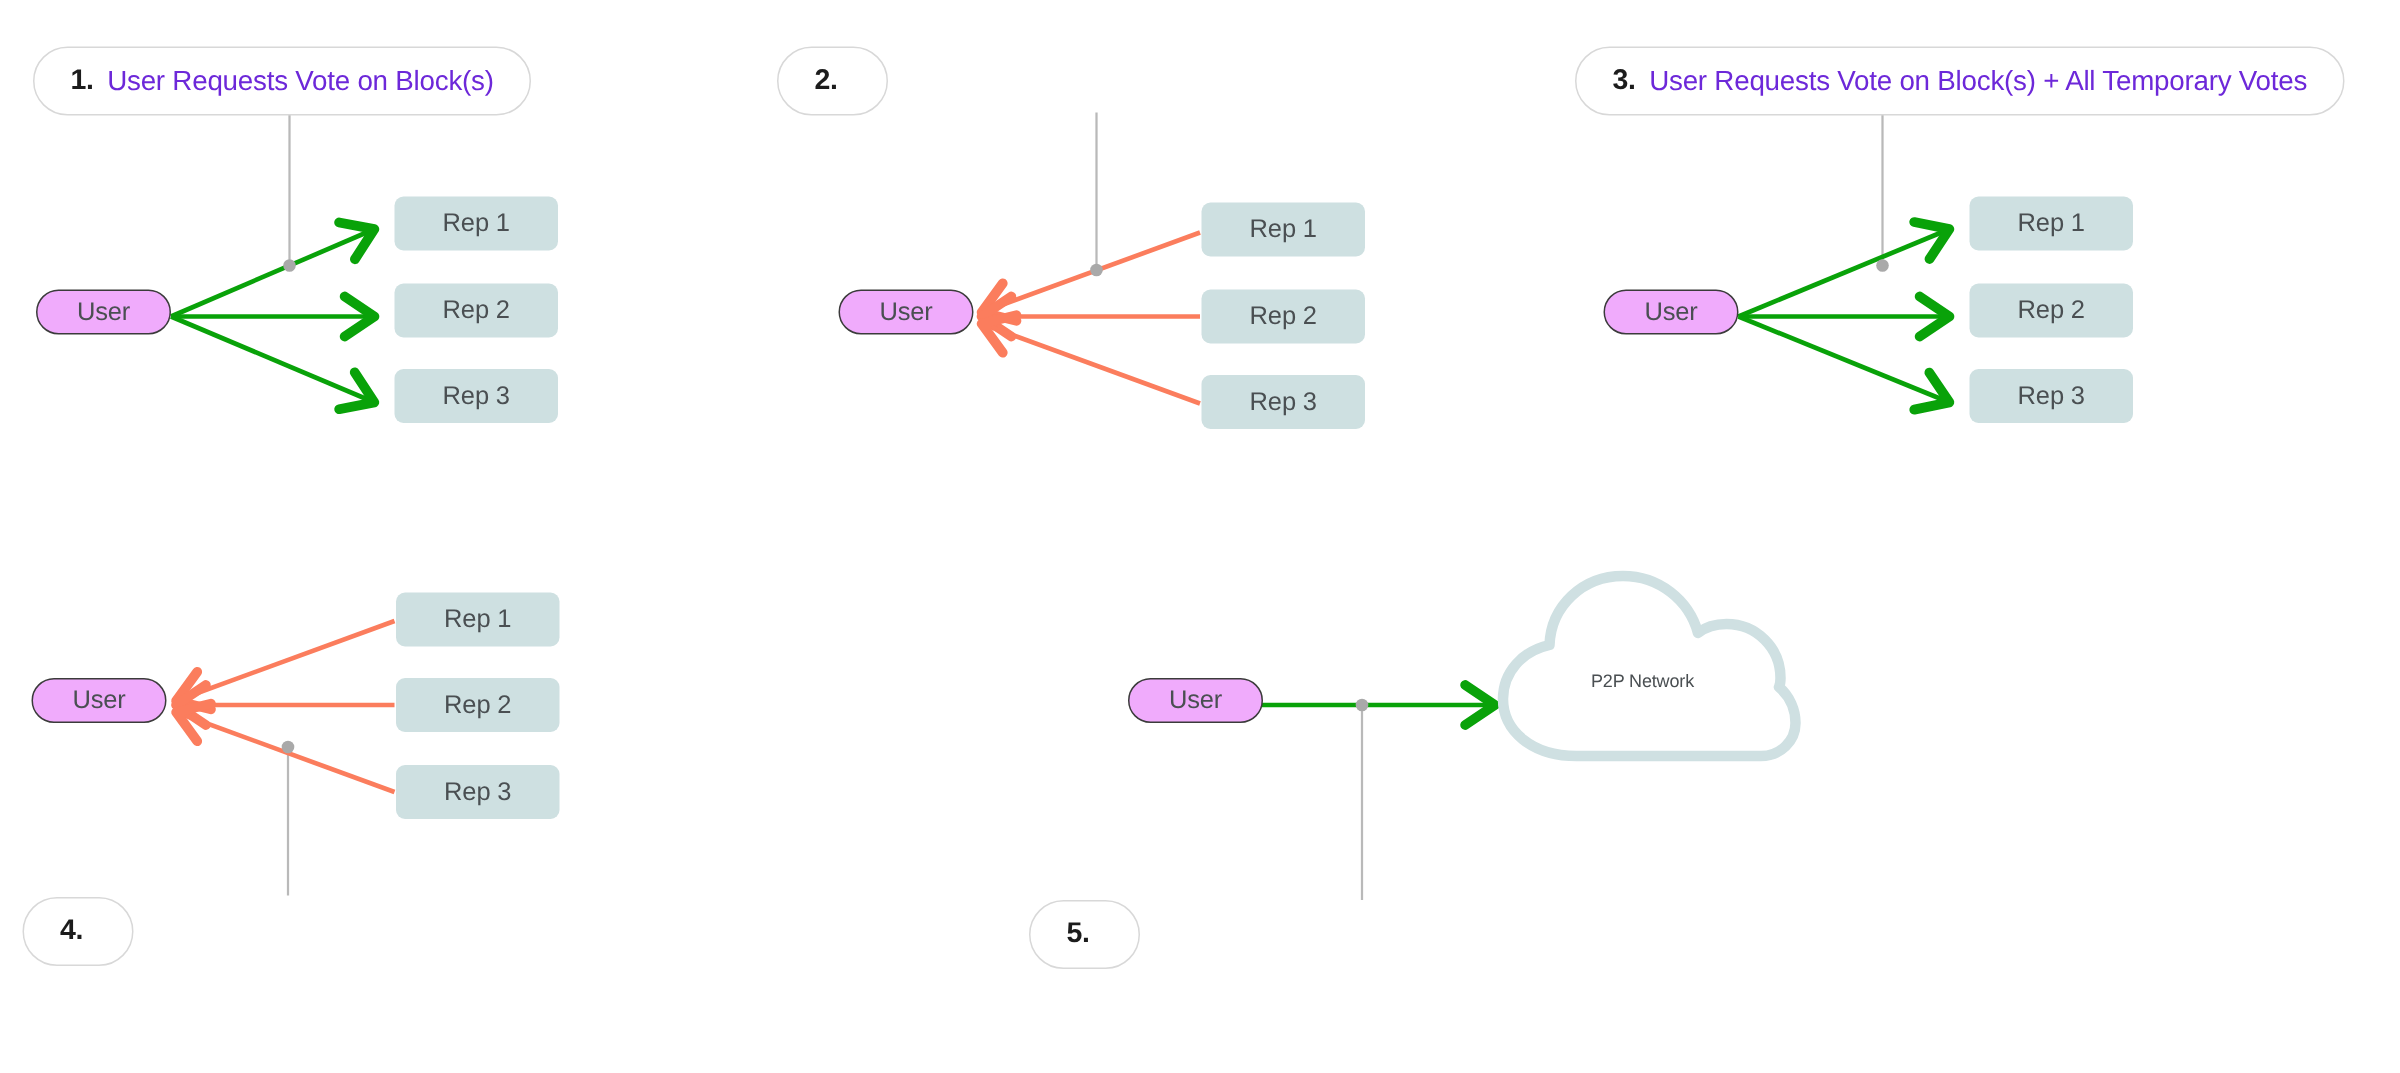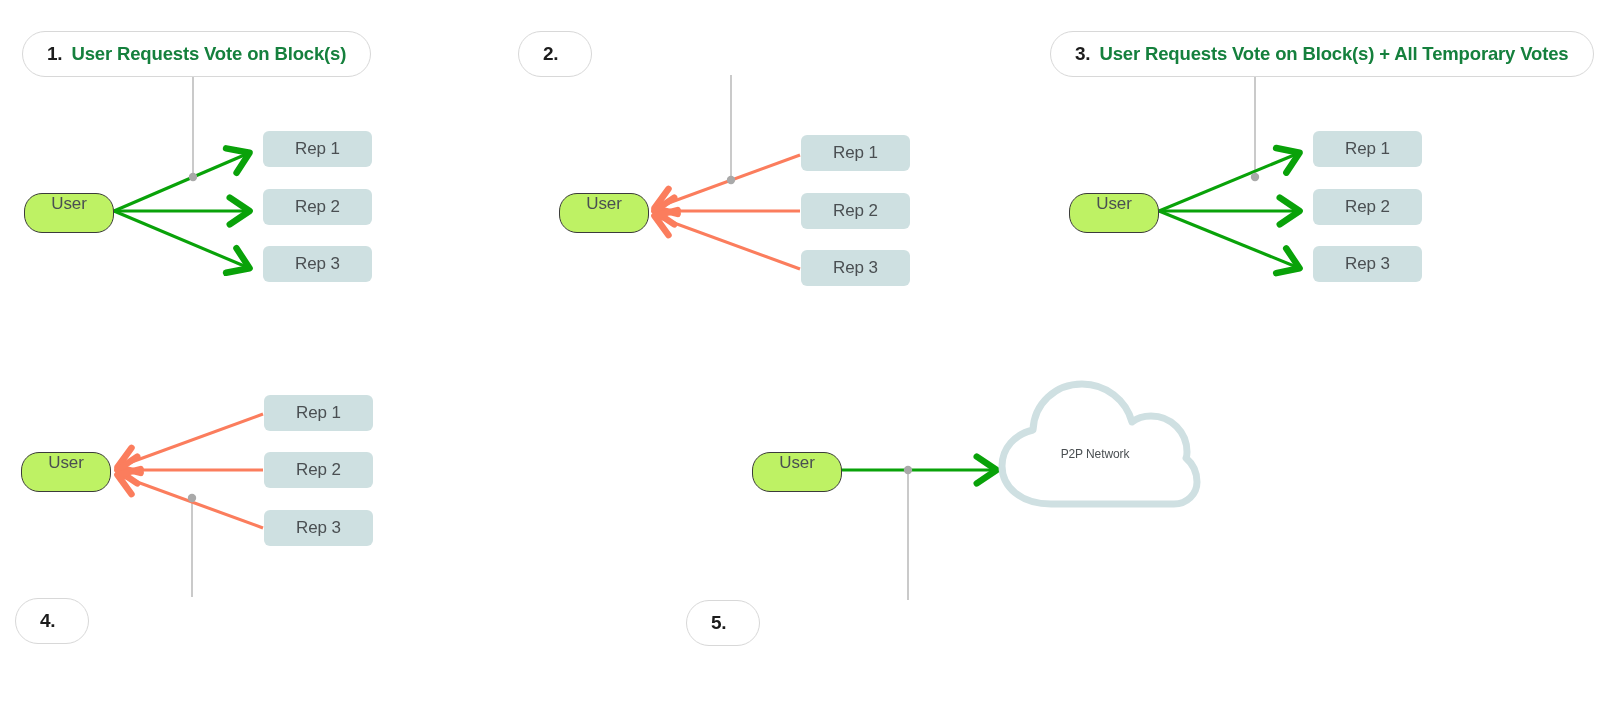--- a/index.html
+++ b/index.html
@@ -50,36 +50,36 @@
   }
   .step-num {
     font-size: 19px;
     font-weight: 700;
     color: #1c1c1c;
     letter-spacing: -0.2px;
     margin-right: 9px;
   }
   .step-text {
     font-size: 18.5px;
-    font-weight: 700;
-    color: #15803d;
+    font-weight: 400;
+    color: #6d28d9;
     letter-spacing: -0.15px;
   }
 
   
   .user-pill {
     position: absolute;
     box-sizing: border-box;
     width: 90px;
-    height: 40px;
+    height: 30px;
     border: 1.6px solid #3b3b3b;
     border-radius: 18px;
-    background: #bef264;
-    display: flex;
-    align-items: flex-start;
+    background: #f0abfc;
+    display: flex;
+    align-items: center;
     justify-content: center;
   }
   .user-pill span {
     font-size: 17px;
     color: #4a4f52;
     letter-spacing: -0.1px;
   }
 
   
   .rep-box {

